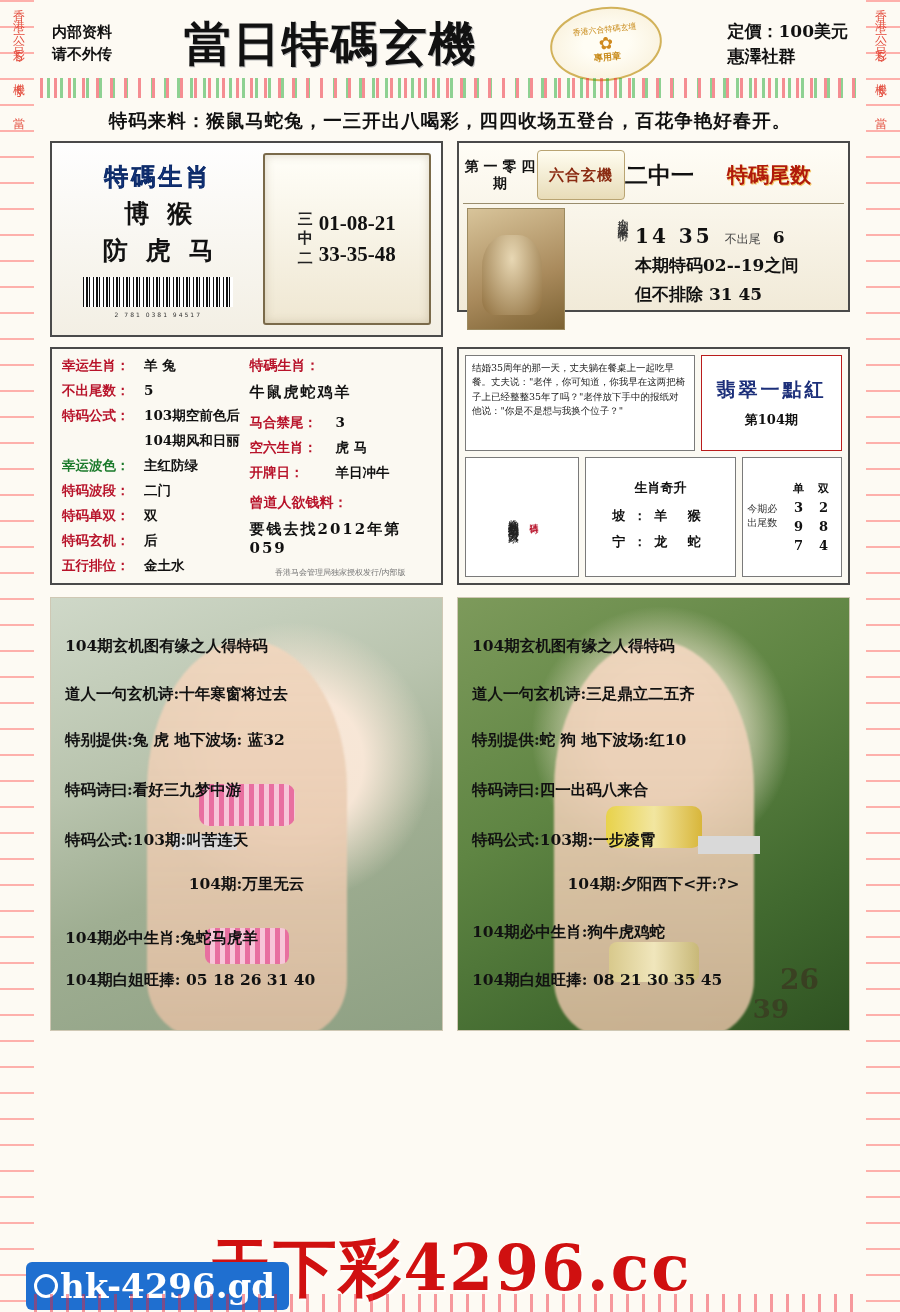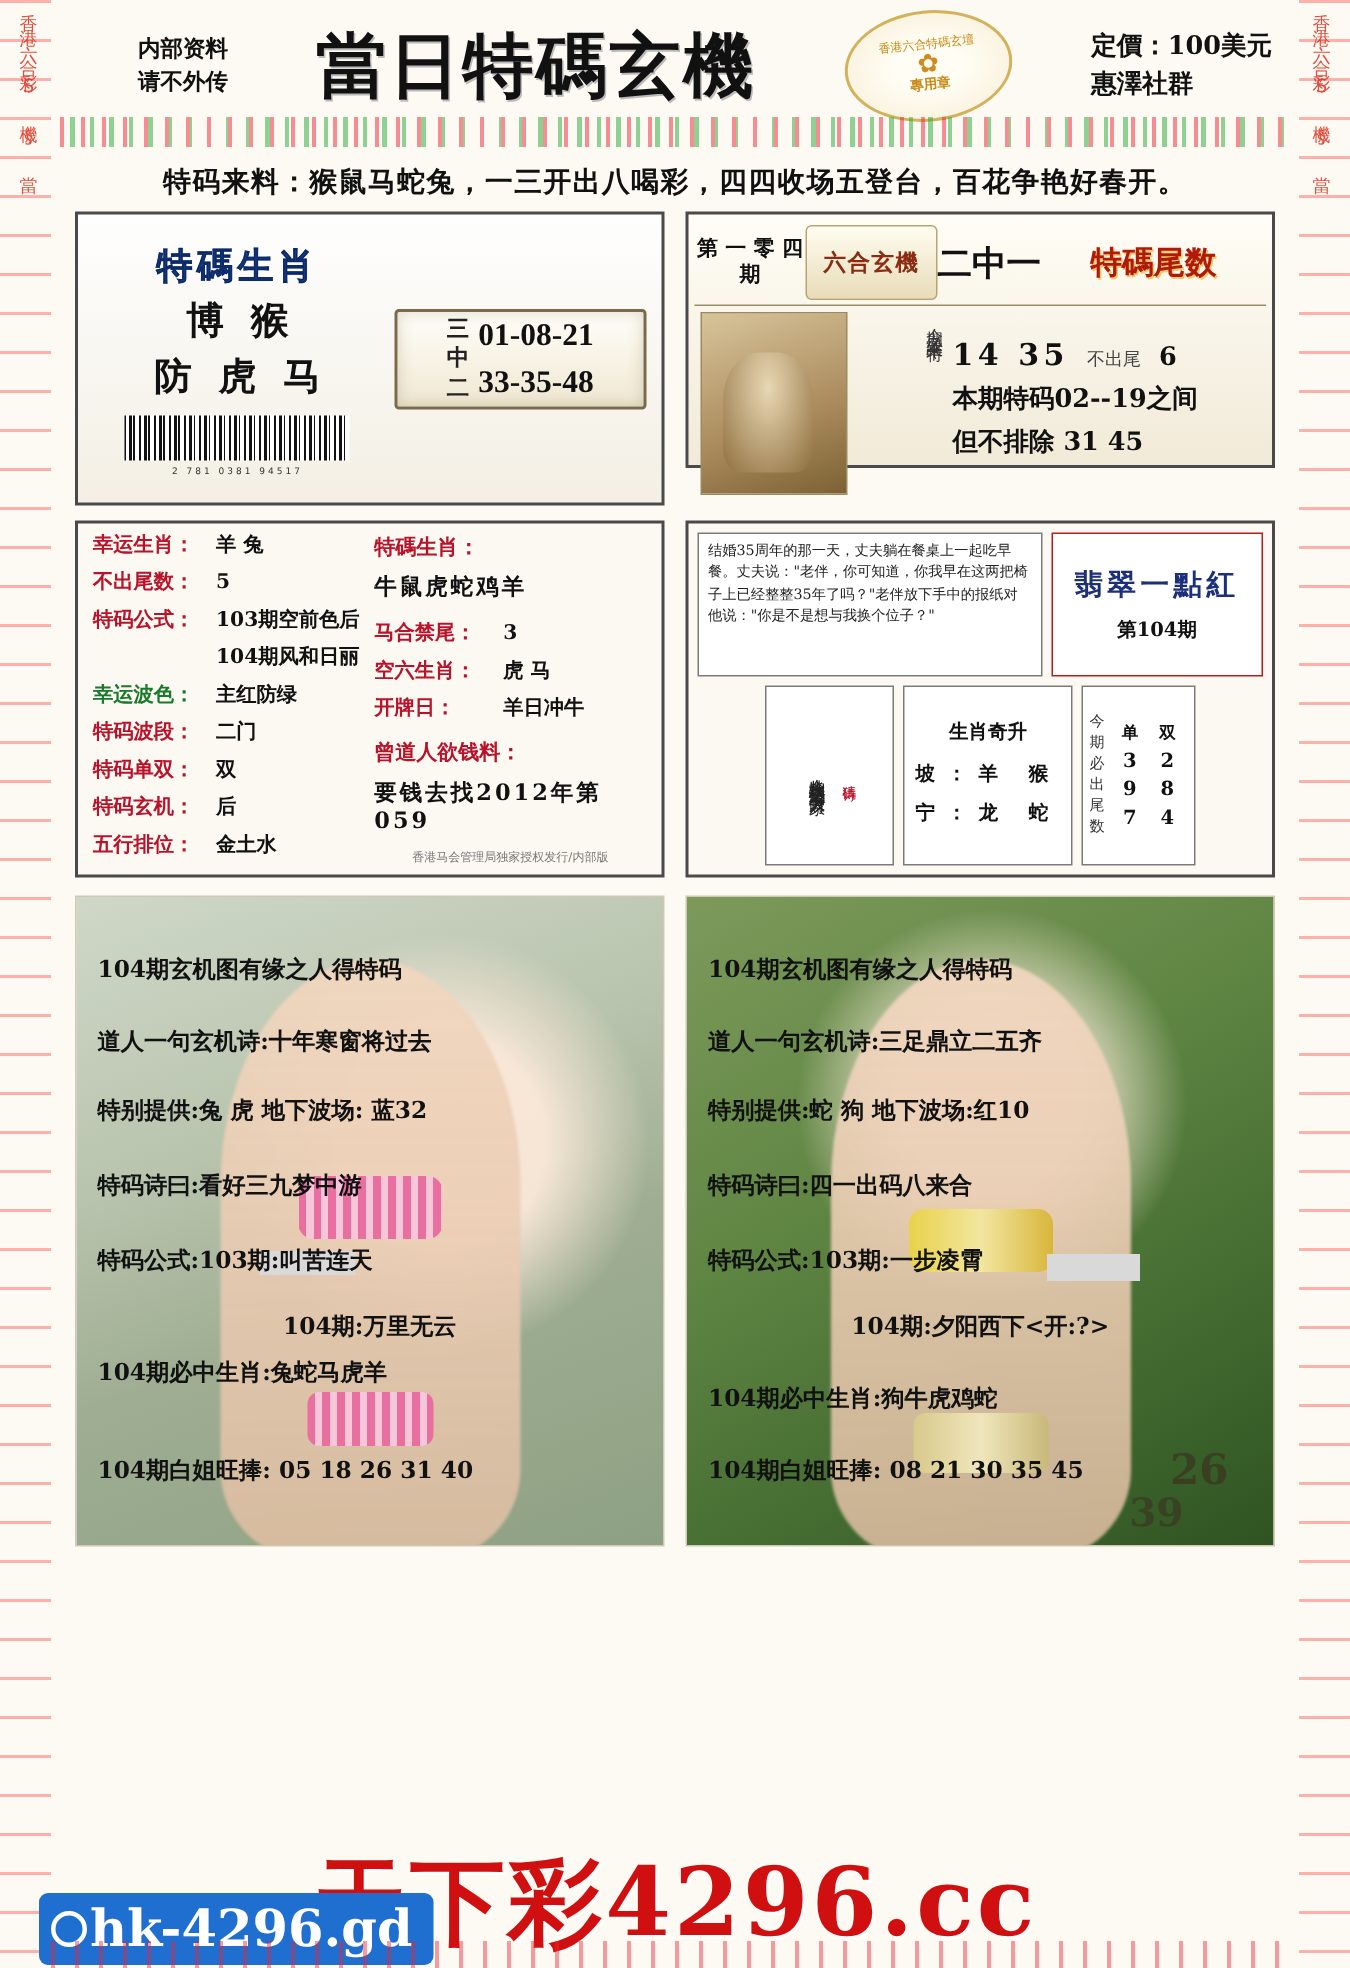--- a/index.html
+++ b/index.html
@@ -43,21 +43,20 @@
   
   .header{
     display:flex;align-items:center;justify-content:space-between;
     padding:14px 18px 4px 18px;
     height:78px;box-sizing:border-box;
   }
   .hdr-left{
     font-family:"DejaVu Serif","Liberation Serif",serif;
     font-size:15px;color:#111;line-height:1.45;font-weight:bold;
     white-space:nowrap;
-    margin-left:40px;
   }
   .hdr-title{
     font-family:"DejaVu Serif","Liberation Serif",serif;
     font-size:47px;font-weight:bold;color:#111;
     letter-spacing:2px;margin:0 6px;
     text-shadow:1px 1px 0 #bbb;
   }
   .stamp{
     width:108px;height:70px;border-radius:50%;
     border:2px solid #d2b25a;
@@ -98,21 +97,20 @@
     white-space:nowrap;
   }
 
   
   .cols{display:flex;gap:14px;padding:0 16px;}
   .col{flex:1;}
 
   .card{
     border:2px solid #4a4a4a;background:#fff;
     box-sizing:border-box;
-    align-items:center;
   }
 
   
   .lt{height:196px;display:flex;padding:6px;background:linear-gradient(180deg,#fefefe,#f3efe4);}
   .lt-left{flex:1.22;display:flex;flex-direction:column;align-items:center;justify-content:center;gap:4px;}
   .lt-title{
     font-family:"DejaVu Serif","Liberation Serif",serif;
     font-size:24px;color:#1c3f8f;font-weight:bold;letter-spacing:3px;
     -webkit-text-stroke:0.3px #0c2a66;
   }
@@ -486,21 +484,21 @@
         <div class="figure"></div>
         <div class="bikini"></div>
         <div class="bikini2"></div>
         <div class="blurbox" style="left:122px;top:236px;width:64px;height:16px"></div>
         <div class="ptext l" style="top:38px">104期玄机图有缘之人得特码</div>
         <div class="ptext l" style="top:86px">道人一句玄机诗:十年寒窗将过去</div>
         <div class="ptext l" style="top:132px">特别提供:兔   虎  地下波场: 蓝32</div>
         <div class="ptext l" style="top:182px">特码诗曰:看好三九梦中游</div>
         <div class="ptext l" style="top:232px">特码公式:103期:叫苦连天</div>
         <div class="ptext c" style="top:276px">104期:万里无云</div>
-        <div class="ptext l" style="top:307px">104期必中生肖:兔蛇马虎羊</div>
+        <div class="ptext l" style="top:330px">104期必中生肖:兔蛇马虎羊</div>
         <div class="ptext l" style="top:372px">104期白姐旺捧: 05  18  26  31  40</div>
       </div>
 
       <div class="photo right">
         <div class="figure"></div>
         <div class="bikini"></div>
         <div class="bikini2"></div>
         <div class="blurbox" style="left:240px;top:238px;width:62px;height:18px"></div>
         <div class="ptext l" style="top:38px">104期玄机图有缘之人得特码</div>
         <div class="ptext l" style="top:86px">道人一句玄机诗:三足鼎立二五齐</div>

